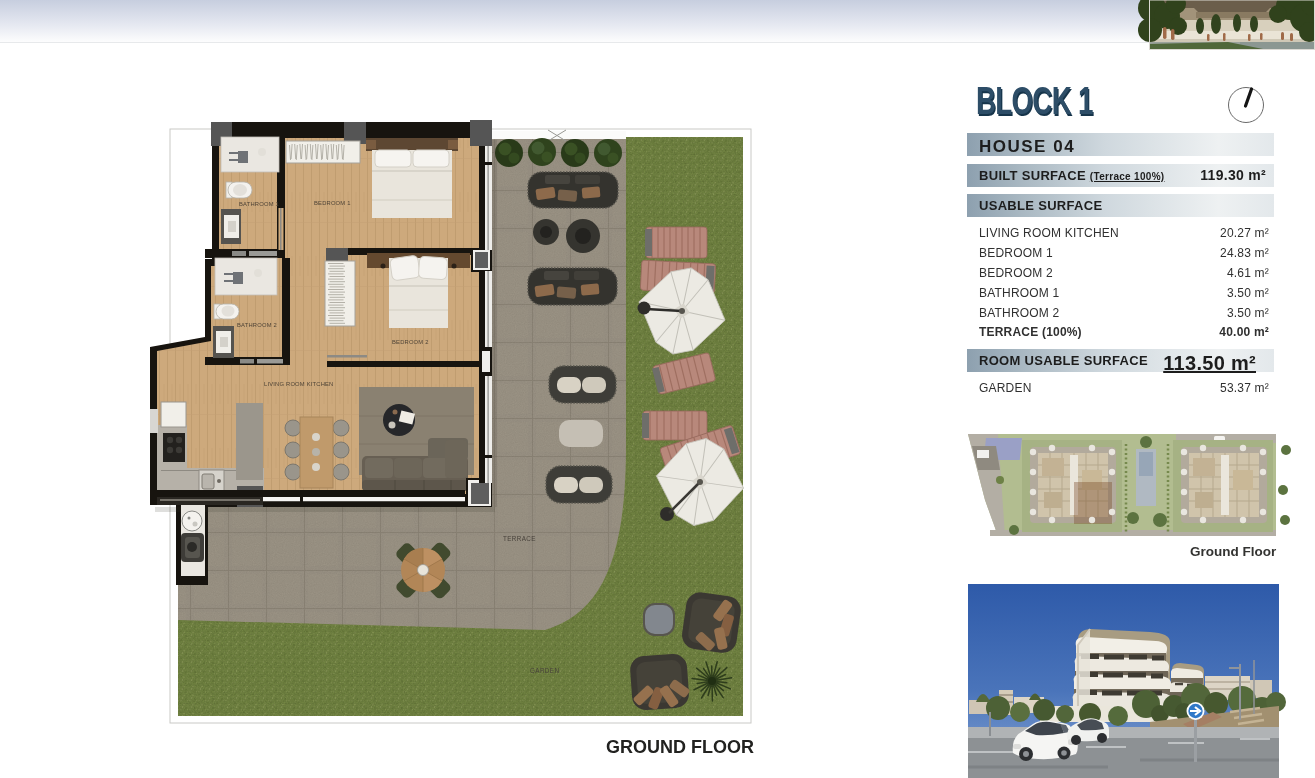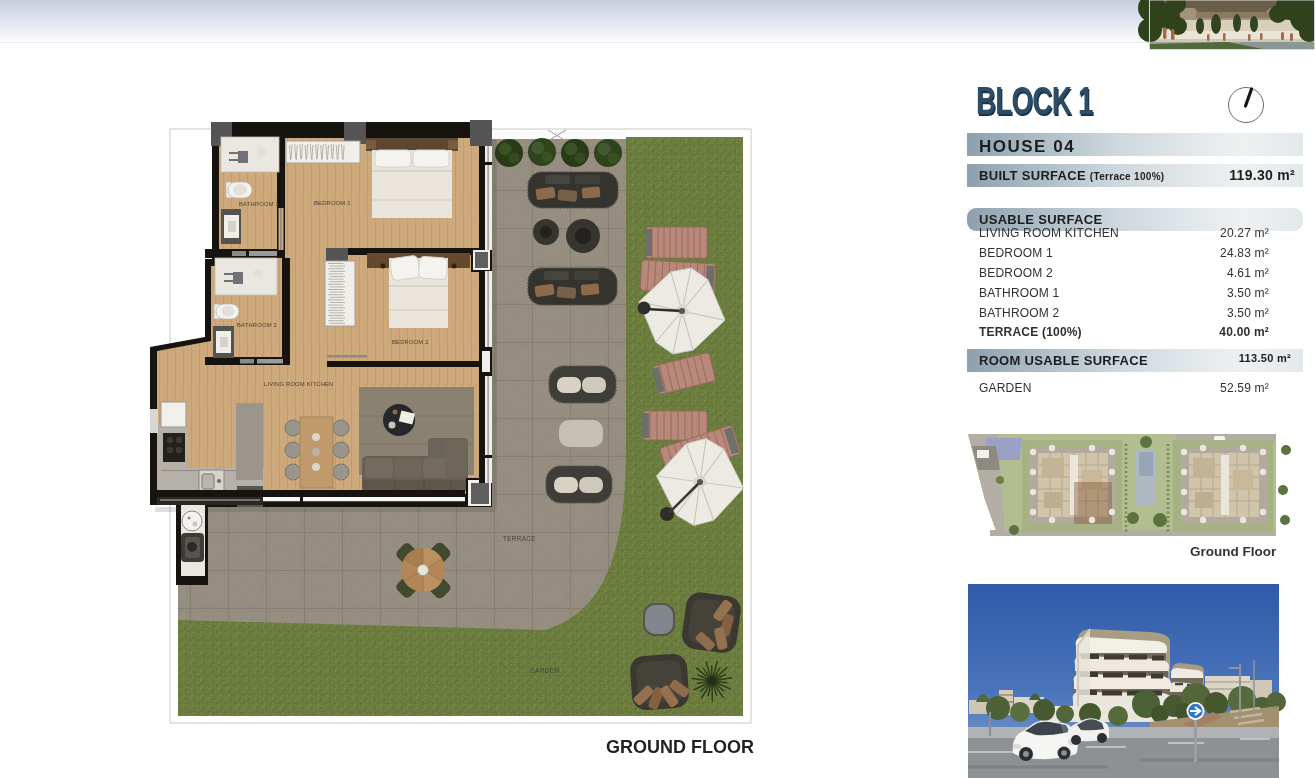--- a/index.html
+++ b/index.html
@@ -1,20 +1,20 @@
 <!DOCTYPE html>
 <html><head>
 <meta charset="utf-8">
 <style>
   html,body{margin:0;padding:0;background:#fff;}
   #page{position:relative;width:1315px;height:778px;background:#fff;overflow:hidden;
         font-family:"Liberation Sans", sans-serif;}
   .abs{position:absolute;}
   
-  .bar{position:absolute;left:967px;width:336px;height:23px;
+  .bar{position:absolute;left:967px;width:307px;height:23px;
        background:linear-gradient(90deg,#8da0af 0%,#a9b8c2 18%,#cfd8de 45%,#eef1f2 82%,#e3e8eb 100%);}
   .bar .t{position:absolute;left:12px;top:4px;font-weight:bold;color:#1d1d1d;font-size:13px;letter-spacing:.3px;}
   .row{position:absolute;left:979px;width:292px;font-size:12px;color:#303030;letter-spacing:.2px;}
   .row .v{position:absolute;right:2px;top:0;}
 </style>
 </head>
 <body>
 <div id="page">
 
 <svg class="abs" style="left:0;top:0" width="1315" height="778" viewBox="0 0 1315 778">
@@ -655,37 +655,37 @@
 <svg class="abs" style="left:1225px;top:84px" width="44" height="44" viewBox="0 0 44 44">
 <circle cx="21" cy="21" r="17.5" fill="#fff" stroke="#6a6a6a" stroke-width="1"></circle>
 <line x1="26.5" y1="5" x2="20.5" y2="22" stroke="#151515" stroke-width="3.2" stroke-linecap="round"></line>
 </svg>
 
 <div class="bar" style="top:133px;">
       <span class="t" style="font-size:17px;letter-spacing:1.5px;">HOUSE 04</span>
     </div>
 
 <div class="bar" style="top:164px;">
-  <span class="t">BUILT SURFACE <span style="font-size:10px;font-weight:bold;">(Terrace 100%)</span></span>
+  <span class="t">BUILT SURFACE <span style="font-size:10px;font-weight:bold;text-decoration:underline;">(Terrace 100%)</span></span>
   <span class="t" style="left:auto;right:8px;top:3px;font-size:14px;">119.30 m²</span>
 </div>
 
-<div class="bar" style="top:208px;border-radius:9px;">
+<div class="bar" style="top:194px;">
       <span class="t">USABLE SURFACE</span>
     </div>
 
 <div class="row" style="top:226px;">LIVING ROOM KITCHEN<span class="v">20.27 m²</span></div>
 <div class="row" style="top:246px;">BEDROOM 1<span class="v">24.83 m²</span></div>
 <div class="row" style="top:266px;">BEDROOM 2<span class="v">4.61 m²</span></div>
 <div class="row" style="top:286px;">BATHROOM 1<span class="v">3.50 m²</span></div>
 <div class="row" style="top:306px;">BATHROOM 2<span class="v">3.50 m²</span></div>
 <div class="row" style="top:325px;font-weight:bold;">TERRACE (100%)<span class="v">40.00 m²</span></div>
 
 <div class="bar" style="top:349px;">
   <span class="t">ROOM USABLE SURFACE</span>
-  <span class="t" style="left:auto;right:12px;top:3px;font-size:11px;">113.50 m²</span>
+  <span class="t" style="left:auto;right:18px;top:3px;font-size:20px;text-decoration:underline;">113.50 m²</span>
 </div>
 
-<div class="row" style="top:381px;">GARDEN<span class="v">52.59 m²</span></div>
+<div class="row" style="top:381px;">GARDEN<span class="v">53.37 m²</span></div>
 
 <div class="abs" style="left:1190px;top:544px;font-size:13.5px;font-weight:bold;color:#333331;letter-spacing:0;">Ground Floor</div>
 
 </div>
 
 </body></html>

